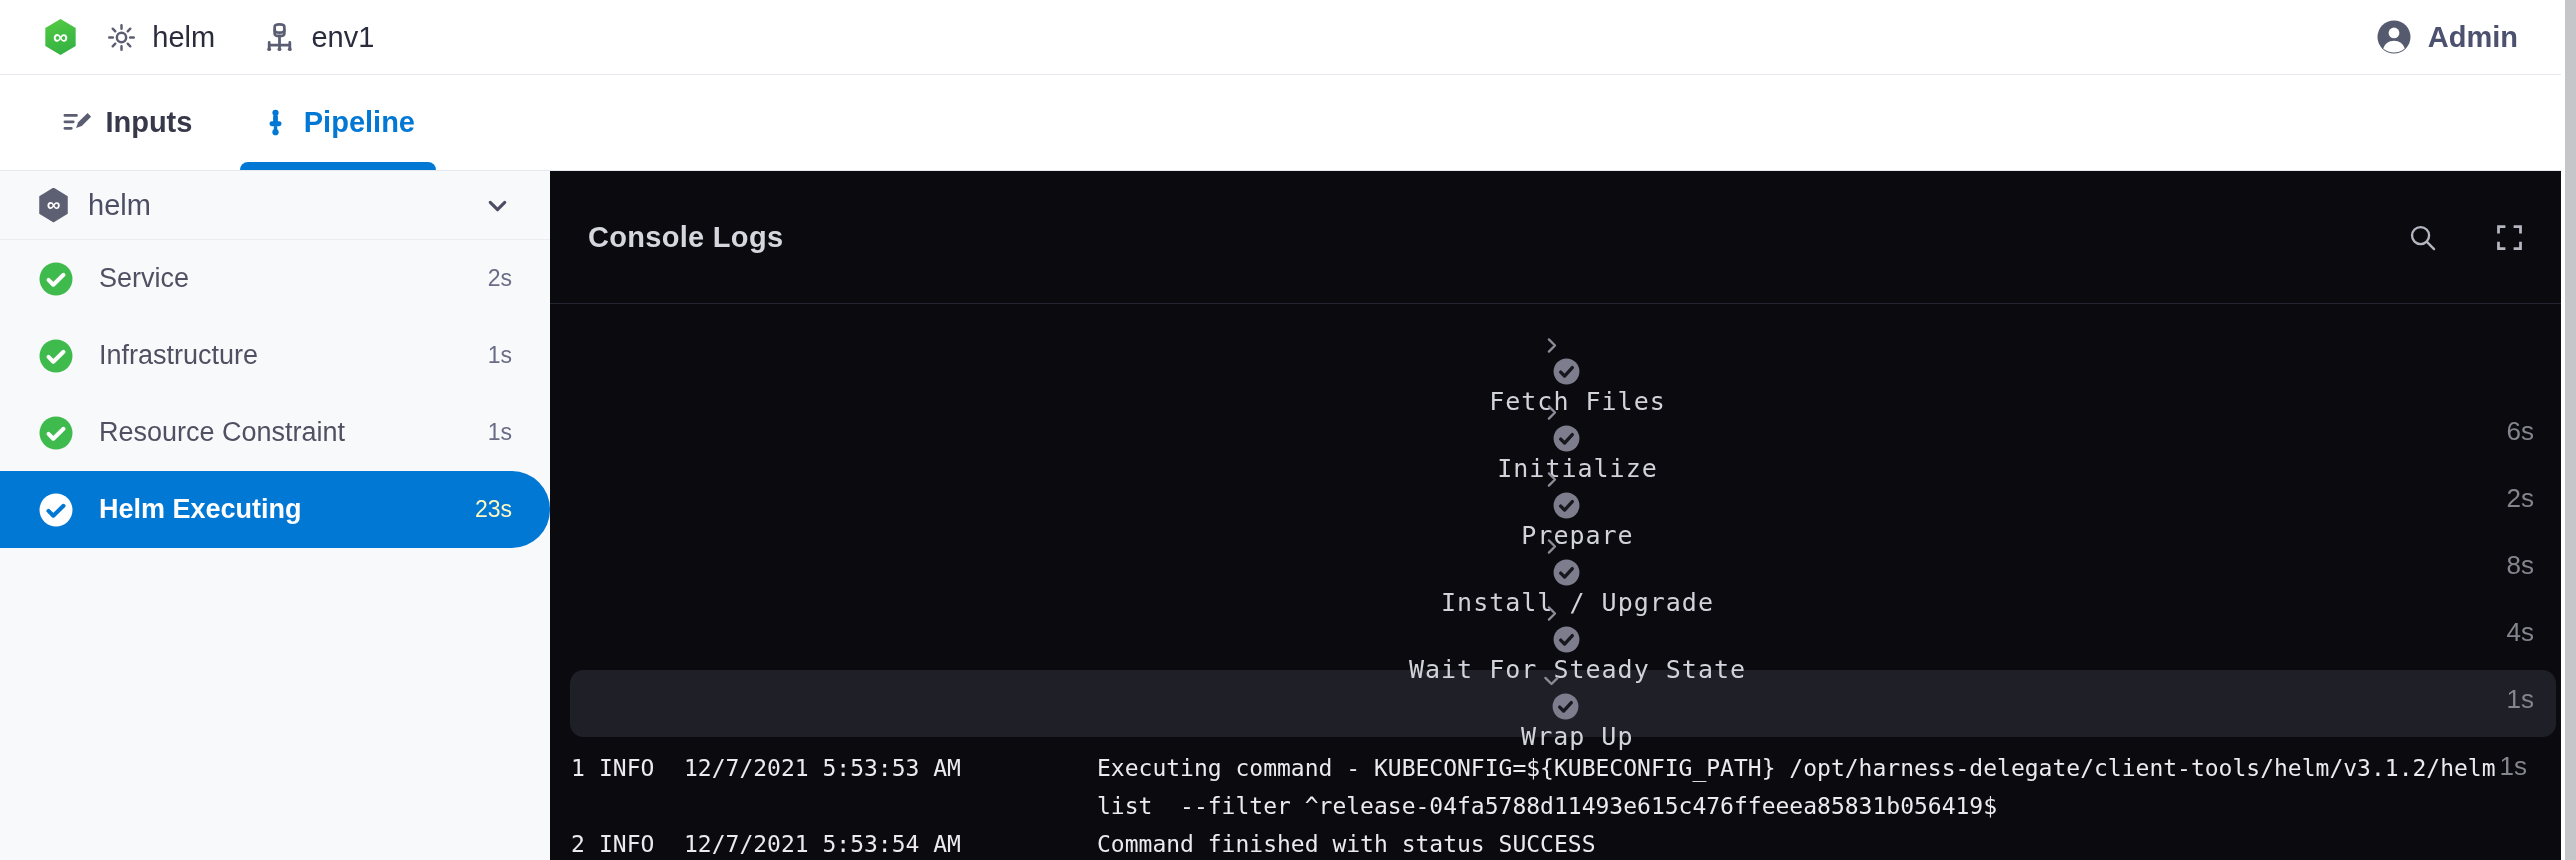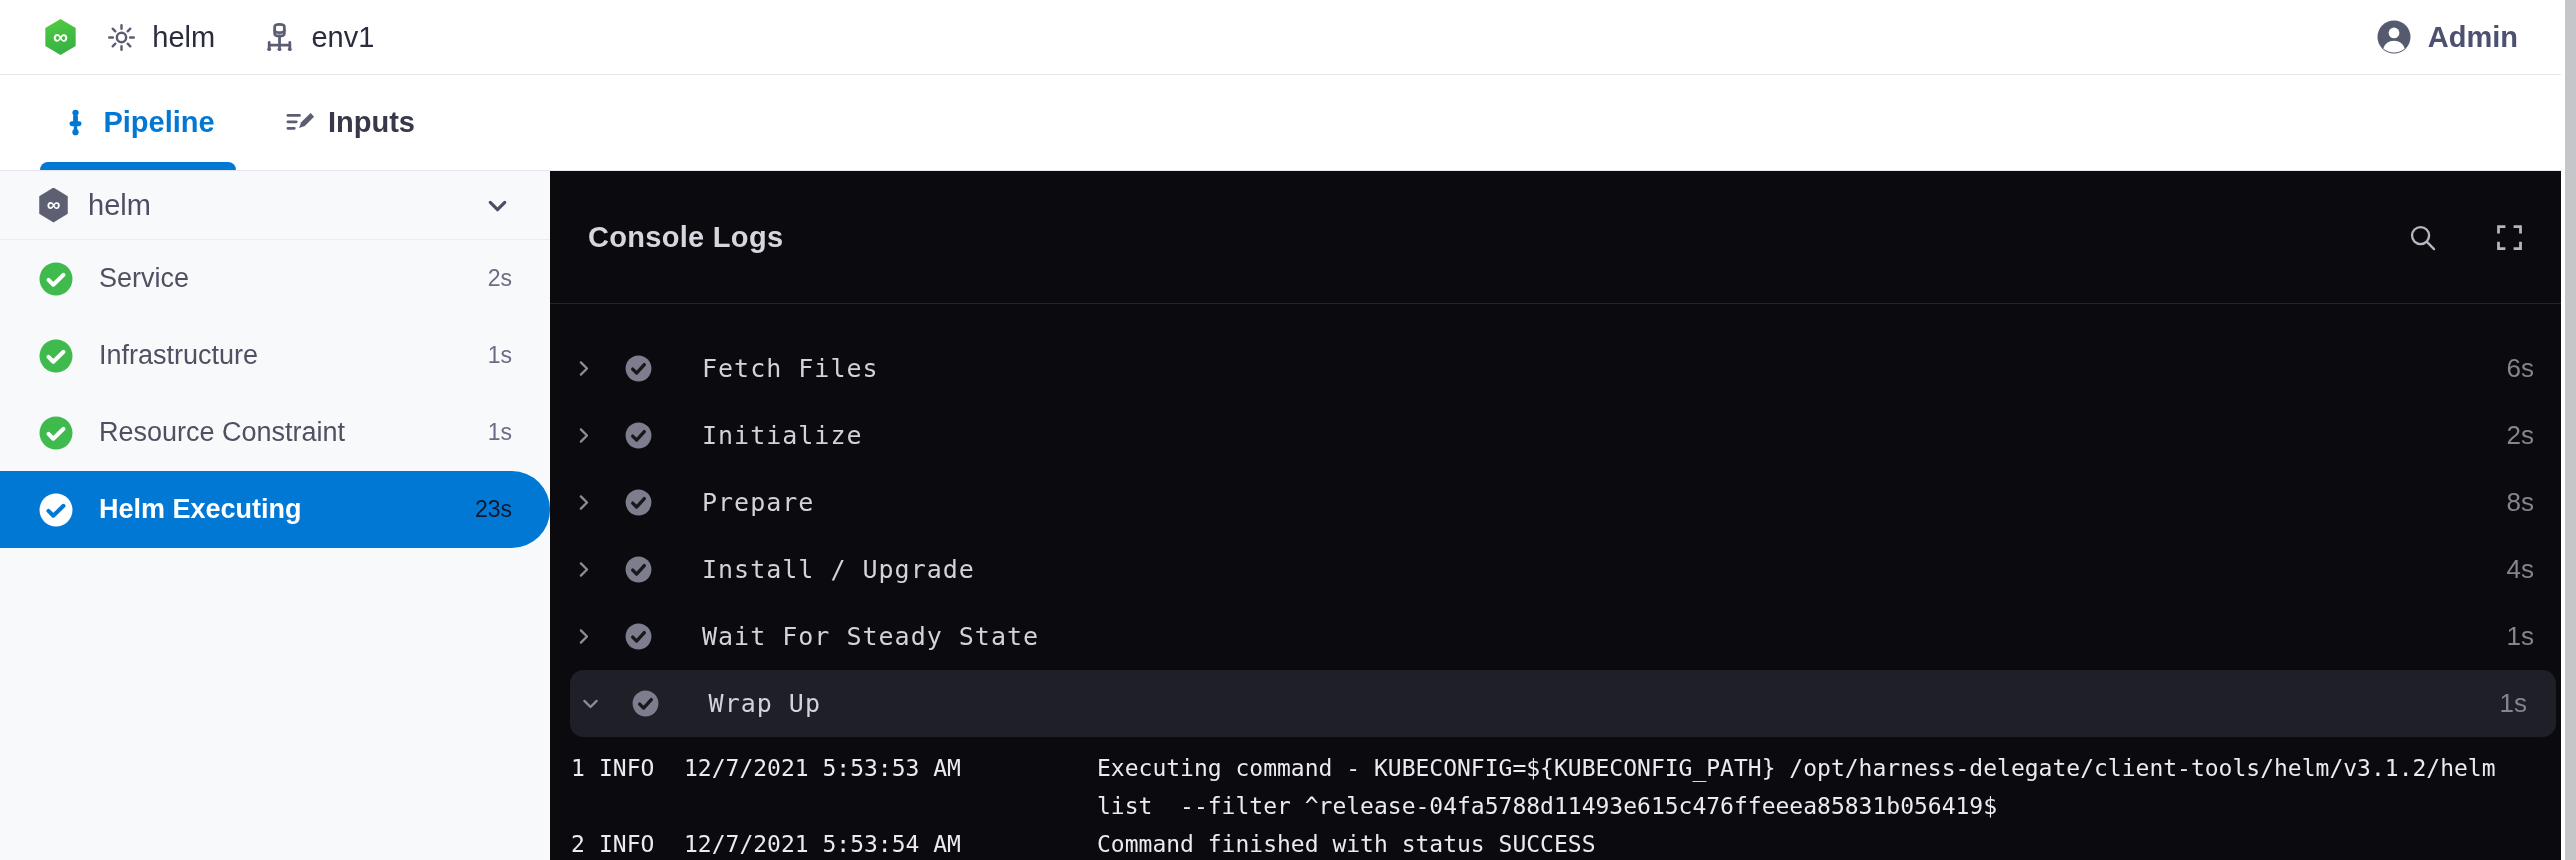--- a/index.html
+++ b/index.html
@@ -36,29 +36,29 @@
   
   .sidebar { width:550px; background:#f8f9fb; flex:none; display:flex; flex-direction:column; }
   .sidebar-header { height:69px; flex:none; display:flex; align-items:center; padding:0 38px; border-bottom:1px solid #ececf2; cursor:pointer; }
   .sidebar-header-label { font-size:29px; color:#4c4e63; margin-left:19px; }
   .sidebar-header .chev { margin-left:auto; }
   .nav-item { height:77px; display:flex; align-items:center; padding:0 38px; border-radius:0 38px 38px 0; cursor:pointer; }
   .nav-item .nav-label { font-size:27px; color:#4f5162; margin-left:25px; }
   .nav-item .nav-duration { margin-left:auto; font-size:23px; color:#696c84; }
   .nav-item.selected { background:#0278d5; }
   .nav-item.selected .nav-label { color:#fff; font-weight:600; }
-  .nav-item.selected .nav-duration { color:#0f172a; }
+  .nav-item.selected .nav-duration { color:#fef9c3; }
 
   
   .console { flex:1; background:#0b0b0f; display:flex; flex-direction:column; overflow:hidden; }
   .console-header { height:133px; flex:none; display:flex; align-items:center; padding:0 50px 0 38px; border-bottom:1.9px solid #232430; }
   .console-title { font-size:29px; font-weight:700; color:#d6d6de; letter-spacing:0.3px; }
   .console-header .actions { margin-left:auto; display:flex; align-items:center; gap:54px; }
   .console-body { flex:1; padding-top:31px; }
-  .step { height:67px; display:flex; align-items:center; padding:0 42px 0 23px; cursor:pointer; }
+  .step { height:67px; display:flex; align-items:center; padding:0 42px 0 23px; cursor:pointer;flex-direction:column; }
   .step .chev { width:25px; flex:none; display:flex; align-items:center; }
   .step .status { margin-left:25px; flex:none; display:flex; }
   .step .name { margin-left:48px; font-family:"DejaVu Sans Mono", monospace; font-size:25px; letter-spacing:1px; color:#d2d2da; }
   .step .dur { margin-left:auto; font-size:26px; color:#85858f; }
   .step.expanded { margin:0 20px; padding:0 29px 0 9.6px; background:#1e1f27; border-radius:13.4px; }
   .logs { padding:11.5px 23px 0 21px; font-family:"DejaVu Sans Mono", monospace; font-size:23px; line-height:38px; color:#eaeaef; }
   .log-row { display:flex; align-items:flex-start; }
   .log-num { width:28px; flex:none; }
   .log-level { width:85px; flex:none; }
   .log-time { width:413px; flex:none; }
@@ -102,40 +102,40 @@
         <circle cx="12" cy="12" r="11" fill="#565a6e"></circle>
         <circle cx="12" cy="9.3" r="3.6" fill="#fff"></circle>
         <path d="M4.8 19.6a7.6 7.6 0 0 1 14.4 0 11 11 0 0 1-14.4 0z" fill="#fff"></path>
       </svg>
     </span>
     <span class="user-name">Admin</span>
   </div>
 </header>
 
 <nav class="tabbar">
+  <div class="tab">
+    <span>
+      <svg width="31" height="31" viewBox="0 0 24 24" fill="none" stroke="#5b5e72" stroke-width="2.1" stroke-linecap="round">
+        <path d="M3 6.5h9M3 11.5h6.5M3 16.5h5"></path>
+        <path d="M20.6 4.6l-7.3 7.3-1.6 4.4 4.4-1.6 7.2-7.2z" fill="#5b5e72" stroke="none"></path>
+      </svg>
+    </span>
+    <span>Inputs</span>
+  </div>
   <div class="tab active">
     <span>
       <svg width="29" height="29" viewBox="0 0 24 24" fill="#0278d5">
         <circle cx="12" cy="4" r="2.6"></circle>
         <rect x="10" y="5.5" width="4" height="8" rx="1.6"></rect>
         <rect x="7" y="11" width="10" height="4" rx="2"></rect>
         <rect x="10.6" y="15" width="2.8" height="4"></rect>
         <circle cx="12" cy="20" r="2.6"></circle>
       </svg>
     </span>
     <span>Pipeline</span>
-  </div>
-  <div class="tab">
-    <span>
-      <svg width="31" height="31" viewBox="0 0 24 24" fill="none" stroke="#5b5e72" stroke-width="2.1" stroke-linecap="round">
-        <path d="M3 6.5h9M3 11.5h6.5M3 16.5h5"></path>
-        <path d="M20.6 4.6l-7.3 7.3-1.6 4.4 4.4-1.6 7.2-7.2z" fill="#5b5e72" stroke="none"></path>
-      </svg>
-    </span>
-    <span>Inputs</span>
   </div>
 
 </nav>
 
 <div class="main">
 
   <aside class="sidebar">
     <div class="sidebar-header">
       <div class="hexagon gray">∞</div>
       <span class="sidebar-header-label">helm</span>

